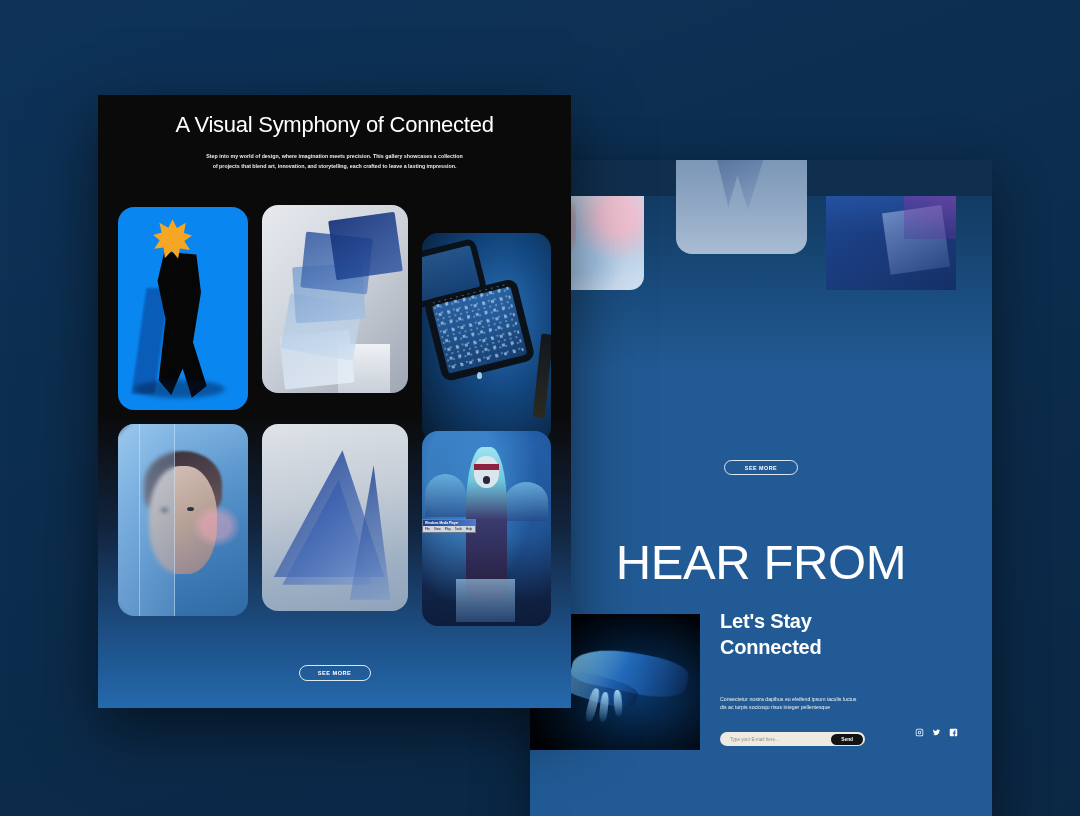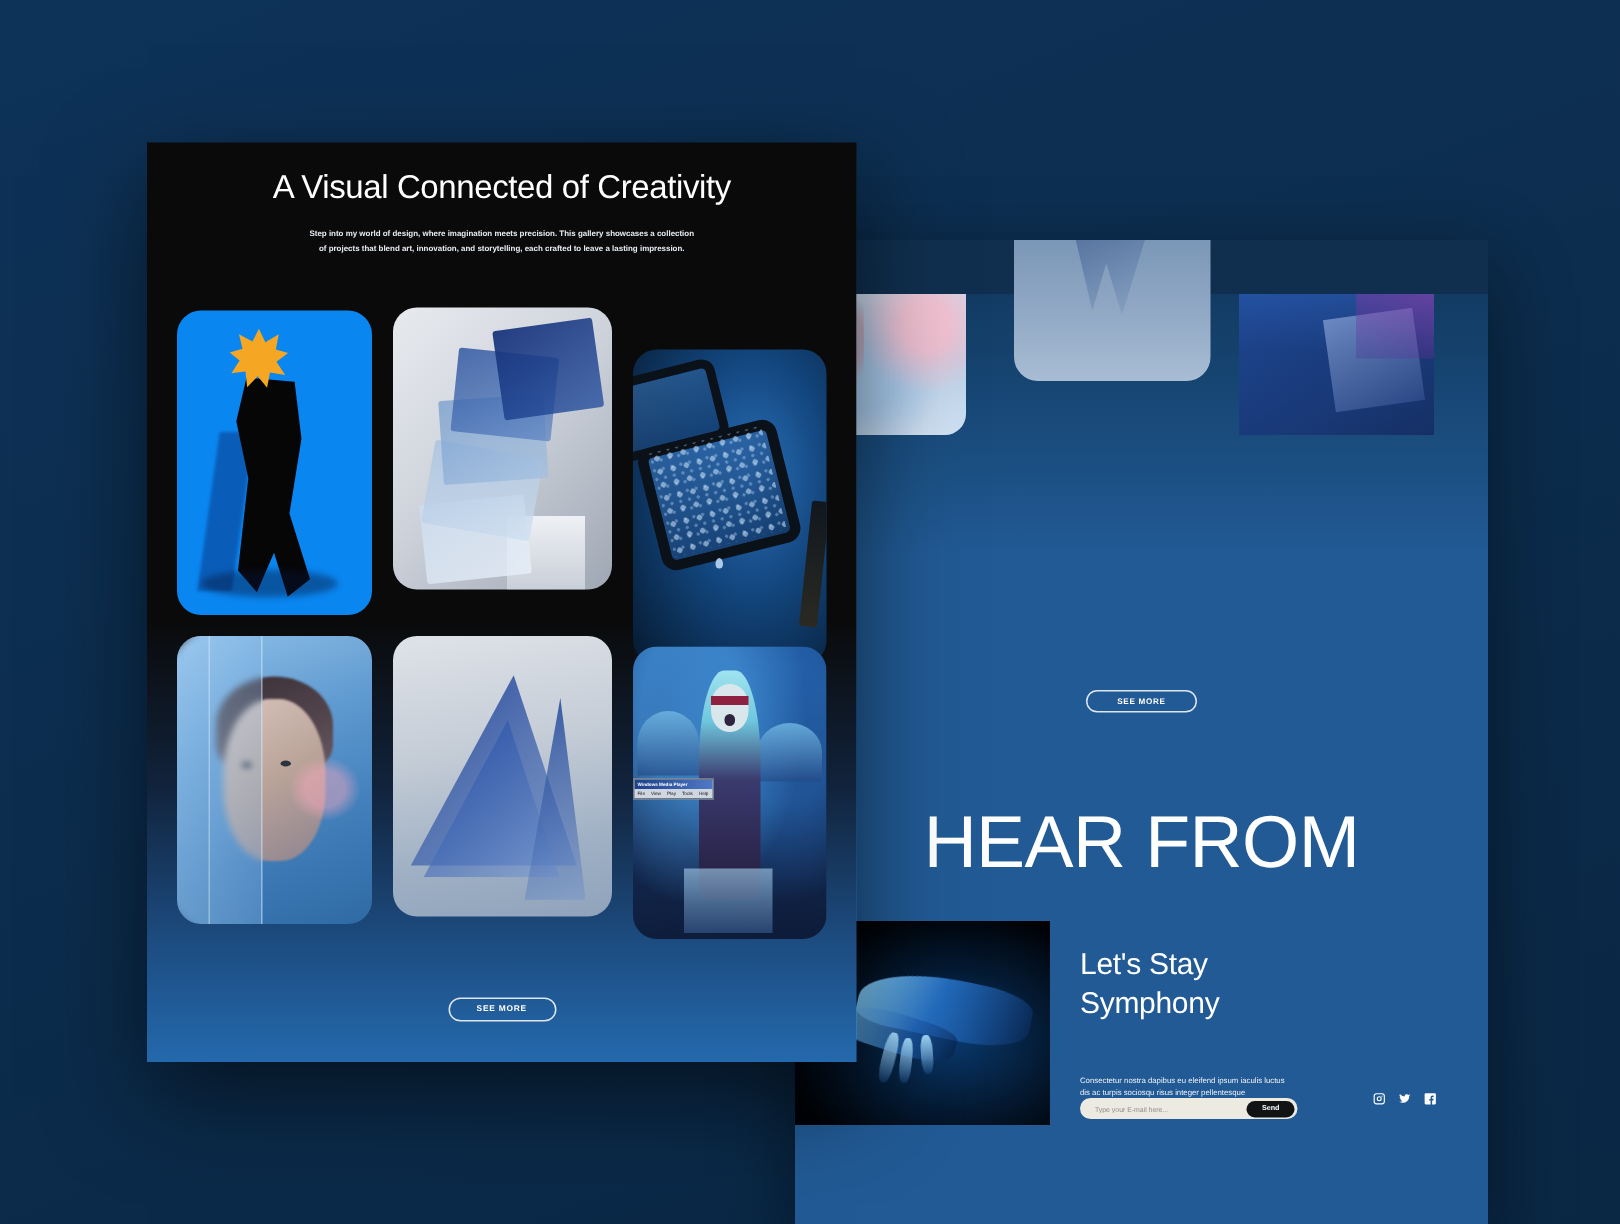--- a/index.html
+++ b/index.html
@@ -91,21 +91,21 @@
     letter-spacing: -.008em;
   }
   .pr-hero .l2 { display:block;text-align:center; }
   .pr-hero .l3 { display:block; }
 
   .pr-connect {
     position: absolute; left: 190px; top: 448px; width: 255px;
     color: #ffffff;
   }
   .pr-connect h2 {
-    font-size: 20px; font-weight: 400; line-height: 1.3; letter-spacing: -.01em; margin-top: 22px;
+    font-size: 20px; font-weight: 700; line-height: 1.3; letter-spacing: -.01em;
   }
   .pr-connect p {
     margin-top: 35px;
     font-size: 5.2px; line-height: 1.62; color: rgba(255,255,255,.93);
     max-width: 140px;
   }
 
   .subscribe {
     position: absolute; left: 190px; top: 572px;
     width: 145px; height: 14px;
@@ -412,21 +412,21 @@
       <div class="hand-a"></div>
       <div class="hand-b"></div>
       <div class="f1"></div>
       <div class="f2"></div>
       <div class="f3"></div>
     </div>
 
     <div class="pr-connect">
       <h2>
         <span>Let's Stay</span><br>
-        <span>Symphony</span>
+        <span>Connected</span>
       </h2>
       <p>Consectetur nostra dapibus eu eleifend ipsum iaculis luctus dis ac turpis sociosqu risus integer pellentesque</p>
     </div>
 
     <form class="subscribe">
       <input type="text" placeholder="Type your E-mail here..." style="">
       <button class="send-btn">Send</button>
     </form>
 
     <div class="socials">
@@ -444,21 +444,21 @@
         <svg viewBox="0 0 24 24">
             <path d="M20 2H4a2 2 0 0 0-2 2v16a2 2 0 0 0 2 2h8.6v-7h-2.3v-2.7h2.3V10c0-2.3 1.4-3.6 3.5-3.6a19 19 0 0 1 2.1.1v2.4h-1.4c-1.1 0-1.4.6-1.4 1.3v1.6h2.8L17.4 15h-2.1v7H20a2 2 0 0 0 2-2V4a2 2 0 0 0-2-2z"></path>
           </svg>
       </a>
     </div>
 
   </section>
 
   <section class="panel-left">
 
-    <h1 class="pl-title">A Visual Connected of Creativity</h1>
+    <h1 class="pl-title">A Visual Symphony of Connected</h1>
     <p class="pl-sub">Step into my world of design, where imagination meets precision. This gallery showcases a collection of projects that blend art, innovation, and storytelling, each crafted to leave a lasting impression.</p>
 
     <div class="grid">
 
       <div class="cell c1 img-sunhead">
         <div class="leg-shadow"></div>
         <div class="body"></div>
         <div class="sun"></div>
         <div class="shadow"></div>
       </div>

